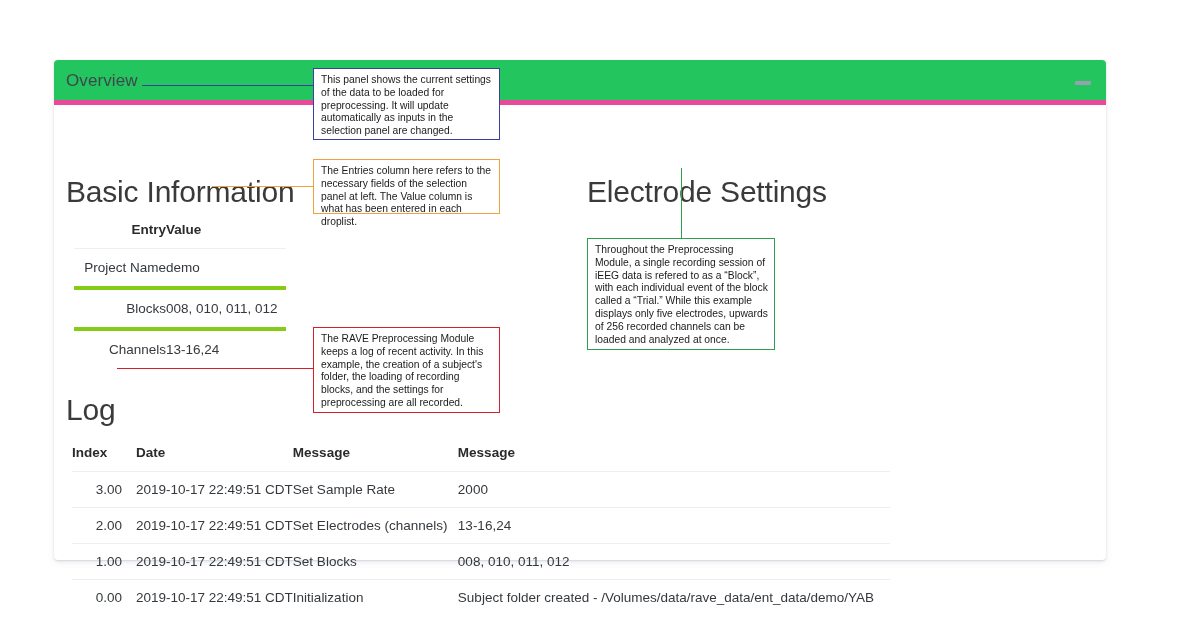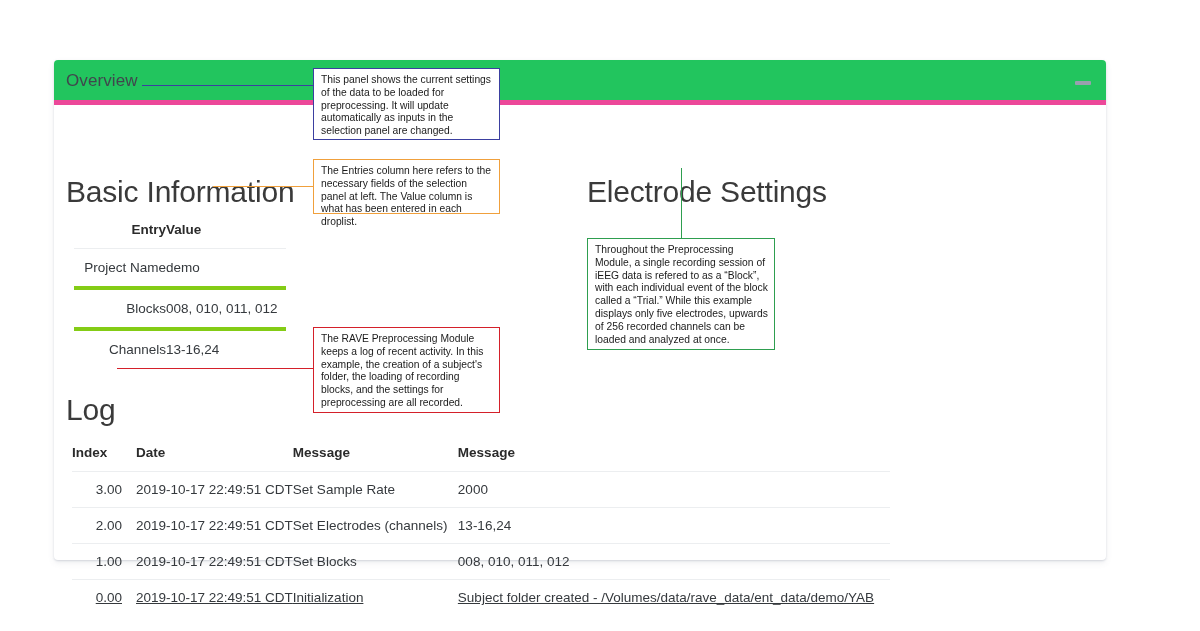--- a/index.html
+++ b/index.html
@@ -139,21 +139,21 @@
     padding: 0 0 11px 0;
     border-bottom: 1px solid #eceef0;
   }
   #log-table td {
     font-weight: 400;
     color: #35393d;
     padding: 10px 0 10px 0;
     border-bottom: 1px solid #eceef0;
     white-space: nowrap;
   }
-  #log-table tr:last-child td { border-bottom: none; text-decoration: underline; }
+  #log-table tr:last-child td { border-bottom: none; }
   #log-table .c-index { width: 50px; text-align: right; padding-right: 14px; margin-left: 9px; }
   #log-table th.c-index { text-align: left; padding-right: 14px; }
   #log-table .c-date  { width: 155px; }
   #log-table .c-action{ width: 165px; }
   #log-table .c-msg   { }
 
   
   .annot-box {
     position: absolute;
     box-sizing: border-box;

